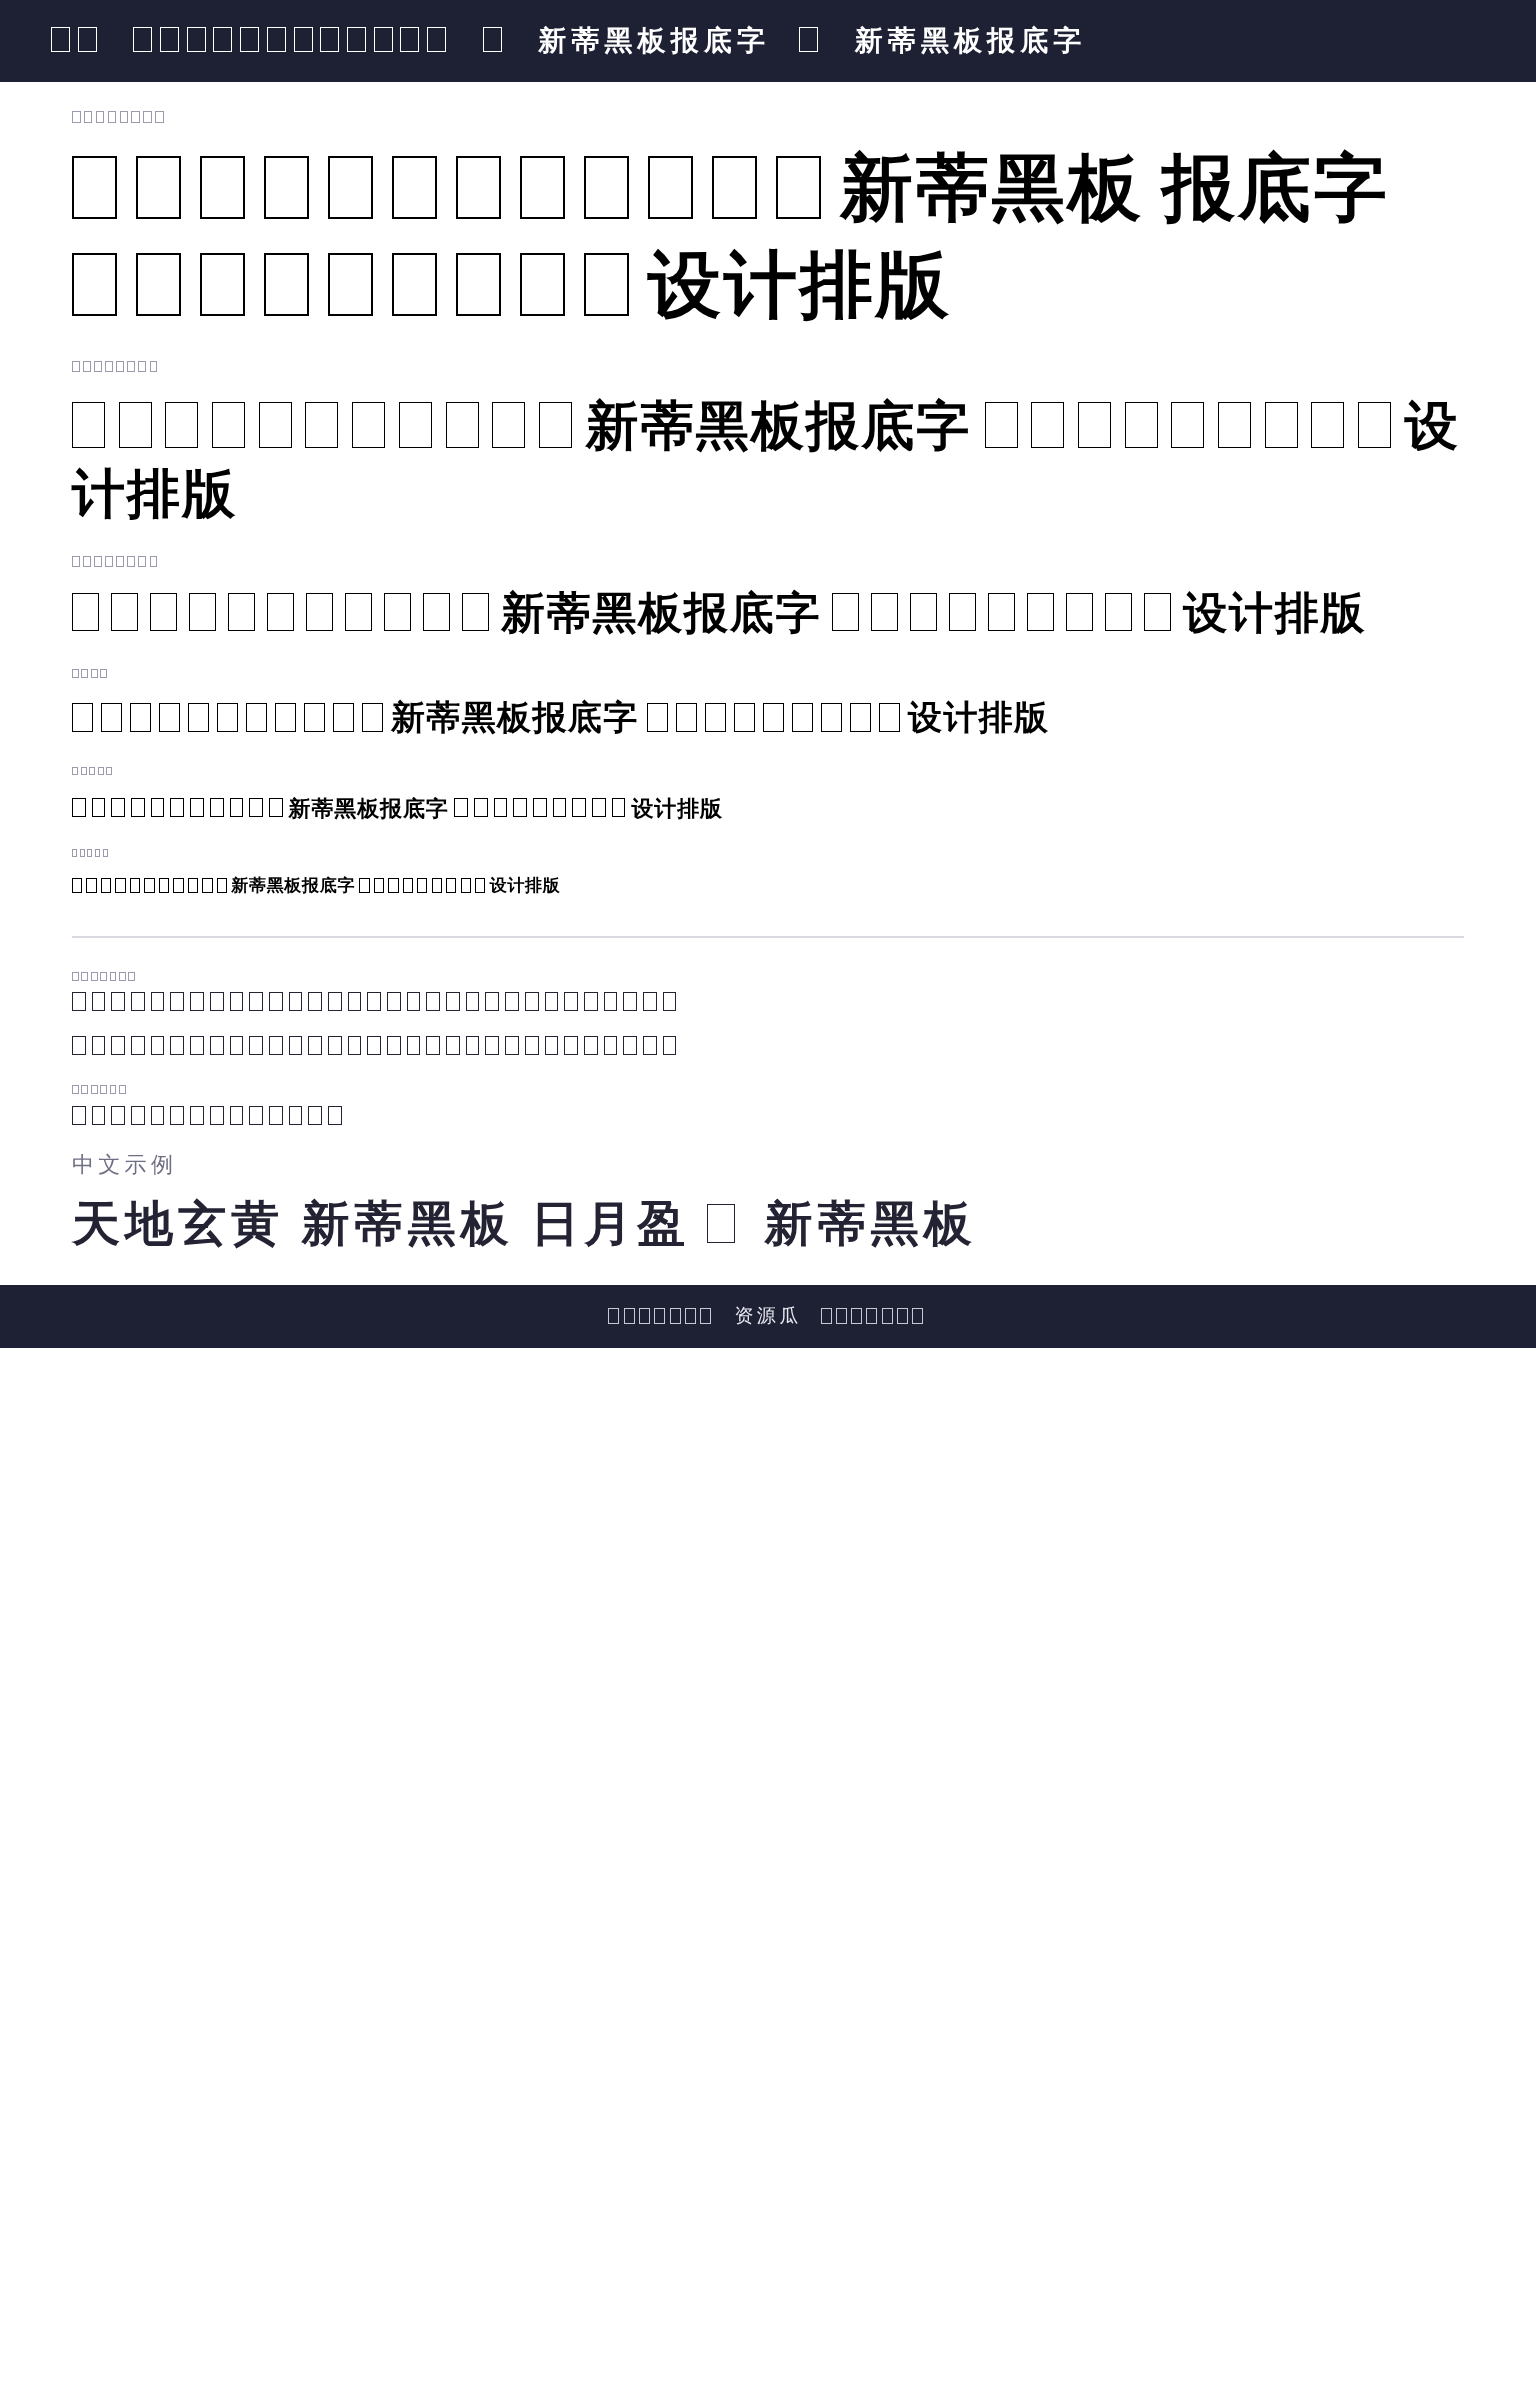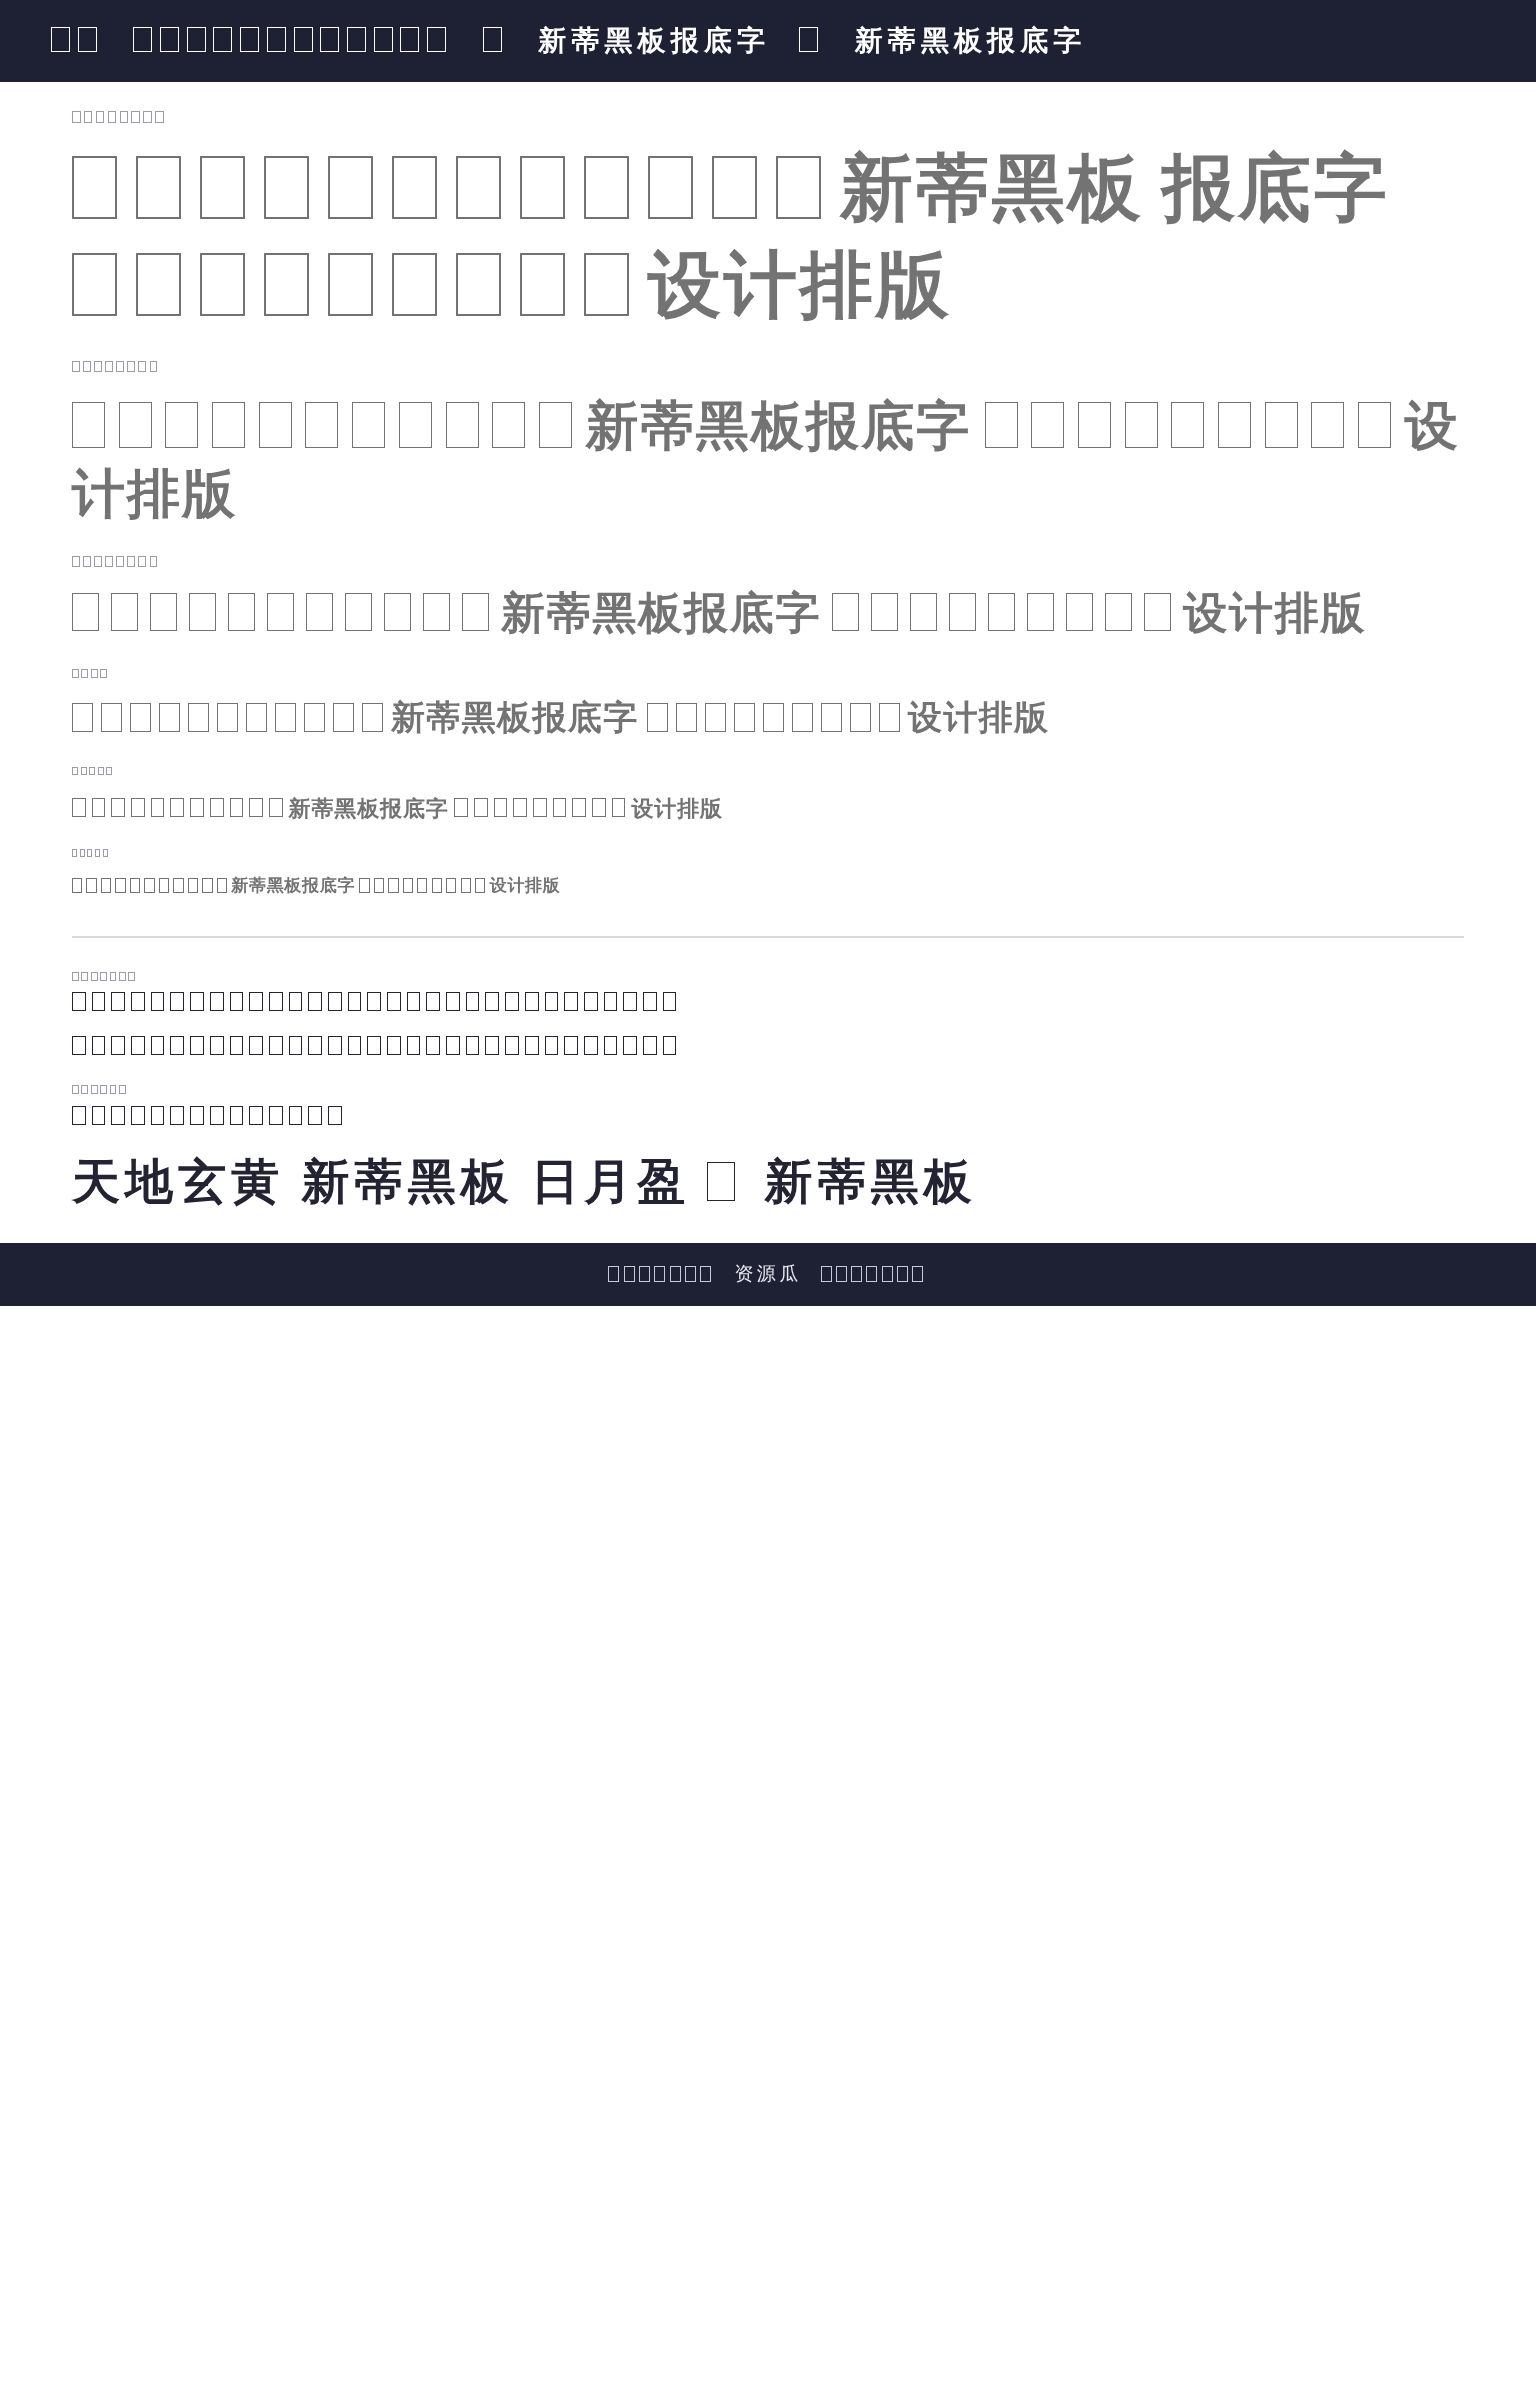--- a/index.html
+++ b/index.html
@@ -49,21 +49,21 @@
   .content {
     padding: 0 72px;
     box-sizing: border-box;
   }
   .seclabel {
     color: #9b9bad;
     letter-spacing: 7.7px;
     margin: 0;
   }
   .sample {
-    color: #737373;
+    color: #000000;
     font-weight: 700;
   }
   .sample .cjk {
     font-family: "Liberation Serif", serif;
     font-weight: 700;
     letter-spacing: 0.04em;
   }
 
   .divider {
     height: 1.7px;
@@ -176,20 +176,21 @@
 
   <div class="content filler" style="margin-top:29px;">
     <p class="seclabel lbl4"><span class="tofu" style="width: 6.8px; height: 9.4px; margin-right: 2.6px; border-width: 0.9px;"></span><span class="tofu" style="width: 6.8px; height: 9.4px; margin-right: 2.6px; border-width: 0.9px;"></span><span class="tofu" style="width: 6.8px; height: 9.4px; margin-right: 2.6px; border-width: 0.9px;"></span><span class="tofu" style="width: 6.8px; height: 9.4px; margin-right: 2.6px; border-width: 0.9px;"></span><span class="tofu" style="width: 6.8px; height: 9.4px; margin-right: 2.6px; border-width: 0.9px;"></span><span class="tofu" style="width: 6.8px; height: 9.4px; margin-right: 2.6px; border-width: 0.9px;"></span><span class="tofu" style="width: 6.8px; height: 9.4px; margin-right: 2.6px; border-width: 0.9px;"></span></p>
     <div class="filler-row"><span class="tofu" style="width: 13.7px; height: 19px; margin-right: 6px; border-width: 0.9px;"></span><span class="tofu" style="width: 13.7px; height: 19px; margin-right: 6px; border-width: 0.9px;"></span><span class="tofu" style="width: 13.7px; height: 19px; margin-right: 6px; border-width: 0.9px;"></span><span class="tofu" style="width: 13.7px; height: 19px; margin-right: 6px; border-width: 0.9px;"></span><span class="tofu" style="width: 13.7px; height: 19px; margin-right: 6px; border-width: 0.9px;"></span><span class="tofu" style="width: 13.7px; height: 19px; margin-right: 6px; border-width: 0.9px;"></span><span class="tofu" style="width: 13.7px; height: 19px; margin-right: 6px; border-width: 0.9px;"></span><span class="tofu" style="width: 13.7px; height: 19px; margin-right: 6px; border-width: 0.9px;"></span><span class="tofu" style="width: 13.7px; height: 19px; margin-right: 6px; border-width: 0.9px;"></span><span class="tofu" style="width: 13.7px; height: 19px; margin-right: 6px; border-width: 0.9px;"></span><span class="tofu" style="width: 13.7px; height: 19px; margin-right: 6px; border-width: 0.9px;"></span><span class="tofu" style="width: 13.7px; height: 19px; margin-right: 6px; border-width: 0.9px;"></span><span class="tofu" style="width: 13.7px; height: 19px; margin-right: 6px; border-width: 0.9px;"></span><span class="tofu" style="width: 13.7px; height: 19px; margin-right: 6px; border-width: 0.9px;"></span><span class="tofu" style="width: 13.7px; height: 19px; margin-right: 6px; border-width: 0.9px;"></span><span class="tofu" style="width: 13.7px; height: 19px; margin-right: 6px; border-width: 0.9px;"></span><span class="tofu" style="width: 13.7px; height: 19px; margin-right: 6px; border-width: 0.9px;"></span><span class="tofu" style="width: 13.7px; height: 19px; margin-right: 6px; border-width: 0.9px;"></span><span class="tofu" style="width: 13.7px; height: 19px; margin-right: 6px; border-width: 0.9px;"></span><span class="tofu" style="width: 13.7px; height: 19px; margin-right: 6px; border-width: 0.9px;"></span><span class="tofu" style="width: 13.7px; height: 19px; margin-right: 6px; border-width: 0.9px;"></span><span class="tofu" style="width: 13.7px; height: 19px; margin-right: 6px; border-width: 0.9px;"></span><span class="tofu" style="width: 13.7px; height: 19px; margin-right: 6px; border-width: 0.9px;"></span><span class="tofu" style="width: 13.7px; height: 19px; margin-right: 6px; border-width: 0.9px;"></span><span class="tofu" style="width: 13.7px; height: 19px; margin-right: 6px; border-width: 0.9px;"></span><span class="tofu" style="width: 13.7px; height: 19px; margin-right: 6px; border-width: 0.9px;"></span><span class="tofu" style="width: 13.7px; height: 19px; margin-right: 6px; border-width: 0.9px;"></span><span class="tofu" style="width: 13.7px; height: 19px; margin-right: 6px; border-width: 0.9px;"></span><span class="tofu" style="width: 13.7px; height: 19px; margin-right: 6px; border-width: 0.9px;"></span><span class="tofu" style="width: 13.7px; height: 19px; margin-right: 6px; border-width: 0.9px;"></span><span class="tofu" style="width: 13.7px; height: 19px; margin-right: 6px; border-width: 0.9px;"></span></div>
     <div class="filler-row"><span class="tofu" style="width: 13.7px; height: 19px; margin-right: 6px; border-width: 0.9px;"></span><span class="tofu" style="width: 13.7px; height: 19px; margin-right: 6px; border-width: 0.9px;"></span><span class="tofu" style="width: 13.7px; height: 19px; margin-right: 6px; border-width: 0.9px;"></span><span class="tofu" style="width: 13.7px; height: 19px; margin-right: 6px; border-width: 0.9px;"></span><span class="tofu" style="width: 13.7px; height: 19px; margin-right: 6px; border-width: 0.9px;"></span><span class="tofu" style="width: 13.7px; height: 19px; margin-right: 6px; border-width: 0.9px;"></span><span class="tofu" style="width: 13.7px; height: 19px; margin-right: 6px; border-width: 0.9px;"></span><span class="tofu" style="width: 13.7px; height: 19px; margin-right: 6px; border-width: 0.9px;"></span><span class="tofu" style="width: 13.7px; height: 19px; margin-right: 6px; border-width: 0.9px;"></span><span class="tofu" style="width: 13.7px; height: 19px; margin-right: 6px; border-width: 0.9px;"></span><span class="tofu" style="width: 13.7px; height: 19px; margin-right: 6px; border-width: 0.9px;"></span><span class="tofu" style="width: 13.7px; height: 19px; margin-right: 6px; border-width: 0.9px;"></span><span class="tofu" style="width: 13.7px; height: 19px; margin-right: 6px; border-width: 0.9px;"></span><span class="tofu" style="width: 13.7px; height: 19px; margin-right: 6px; border-width: 0.9px;"></span><span class="tofu" style="width: 13.7px; height: 19px; margin-right: 6px; border-width: 0.9px;"></span><span class="tofu" style="width: 13.7px; height: 19px; margin-right: 6px; border-width: 0.9px;"></span><span class="tofu" style="width: 13.7px; height: 19px; margin-right: 6px; border-width: 0.9px;"></span><span class="tofu" style="width: 13.7px; height: 19px; margin-right: 6px; border-width: 0.9px;"></span><span class="tofu" style="width: 13.7px; height: 19px; margin-right: 6px; border-width: 0.9px;"></span><span class="tofu" style="width: 13.7px; height: 19px; margin-right: 6px; border-width: 0.9px;"></span><span class="tofu" style="width: 13.7px; height: 19px; margin-right: 6px; border-width: 0.9px;"></span><span class="tofu" style="width: 13.7px; height: 19px; margin-right: 6px; border-width: 0.9px;"></span><span class="tofu" style="width: 13.7px; height: 19px; margin-right: 6px; border-width: 0.9px;"></span><span class="tofu" style="width: 13.7px; height: 19px; margin-right: 6px; border-width: 0.9px;"></span><span class="tofu" style="width: 13.7px; height: 19px; margin-right: 6px; border-width: 0.9px;"></span><span class="tofu" style="width: 13.7px; height: 19px; margin-right: 6px; border-width: 0.9px;"></span><span class="tofu" style="width: 13.7px; height: 19px; margin-right: 6px; border-width: 0.9px;"></span><span class="tofu" style="width: 13.7px; height: 19px; margin-right: 6px; border-width: 0.9px;"></span><span class="tofu" style="width: 13.7px; height: 19px; margin-right: 6px; border-width: 0.9px;"></span><span class="tofu" style="width: 13.7px; height: 19px; margin-right: 6px; border-width: 0.9px;"></span><span class="tofu" style="width: 13.7px; height: 19px; margin-right: 6px; border-width: 0.9px;"></span></div>
     <p class="seclabel lbl4"><span class="tofu" style="width: 6.8px; height: 9.4px; margin-right: 2.6px; border-width: 0.9px;"></span><span class="tofu" style="width: 6.8px; height: 9.4px; margin-right: 2.6px; border-width: 0.9px;"></span><span class="tofu" style="width: 6.8px; height: 9.4px; margin-right: 2.6px; border-width: 0.9px;"></span><span class="tofu" style="width: 6.8px; height: 9.4px; margin-right: 2.6px; border-width: 0.9px;"></span><span class="tofu" style="width: 6.8px; height: 9.4px; margin-right: 2.6px; border-width: 0.9px;"></span><span class="tofu" style="width: 6.8px; height: 9.4px; margin-right: 2.6px; border-width: 0.9px;"></span></p>
     <div class="filler-row"><span class="tofu" style="width: 13.7px; height: 19px; margin-right: 6px; border-width: 0.9px;"></span><span class="tofu" style="width: 13.7px; height: 19px; margin-right: 6px; border-width: 0.9px;"></span><span class="tofu" style="width: 13.7px; height: 19px; margin-right: 6px; border-width: 0.9px;"></span><span class="tofu" style="width: 13.7px; height: 19px; margin-right: 6px; border-width: 0.9px;"></span><span class="tofu" style="width: 13.7px; height: 19px; margin-right: 6px; border-width: 0.9px;"></span><span class="tofu" style="width: 13.7px; height: 19px; margin-right: 6px; border-width: 0.9px;"></span><span class="tofu" style="width: 13.7px; height: 19px; margin-right: 6px; border-width: 0.9px;"></span><span class="tofu" style="width: 13.7px; height: 19px; margin-right: 6px; border-width: 0.9px;"></span><span class="tofu" style="width: 13.7px; height: 19px; margin-right: 6px; border-width: 0.9px;"></span><span class="tofu" style="width: 13.7px; height: 19px; margin-right: 6px; border-width: 0.9px;"></span><span class="tofu" style="width: 13.7px; height: 19px; margin-right: 6px; border-width: 0.9px;"></span><span class="tofu" style="width: 13.7px; height: 19px; margin-right: 6px; border-width: 0.9px;"></span><span class="tofu" style="width: 13.7px; height: 19px; margin-right: 6px; border-width: 0.9px;"></span><span class="tofu" style="width: 13.7px; height: 19px; margin-right: 6px; border-width: 0.9px;"></span></div>
   </div>
 
   <div>
+    <div class="cnlabel">中文示例</div>
     <div class="cnsample">
       <span>天地玄黄 新蒂黑板 日月盈</span>
       <span class="tofu-row"><span class="tofu" style="width: 28px; height: 39px; margin-right: 12px; border-width: 1.7px;"></span></span>
       <span>新蒂黑板</span>
     </div>
   </div>
 
   <div class="footer">
     <span class="tofu-row"><span class="tofu" style="width: 11px; height: 15.4px; margin-right: 4.3px; border-width: 0.9px;"></span><span class="tofu" style="width: 11px; height: 15.4px; margin-right: 4.3px; border-width: 0.9px;"></span><span class="tofu" style="width: 11px; height: 15.4px; margin-right: 4.3px; border-width: 0.9px;"></span><span class="tofu" style="width: 11px; height: 15.4px; margin-right: 4.3px; border-width: 0.9px;"></span><span class="tofu" style="width: 11px; height: 15.4px; margin-right: 4.3px; border-width: 0.9px;"></span><span class="tofu" style="width: 11px; height: 15.4px; margin-right: 4.3px; border-width: 0.9px;"></span><span class="tofu" style="width: 11px; height: 15.4px; margin-right: 4.3px; border-width: 0.9px;"></span></span>
     <span class="brand">资源瓜</span>

